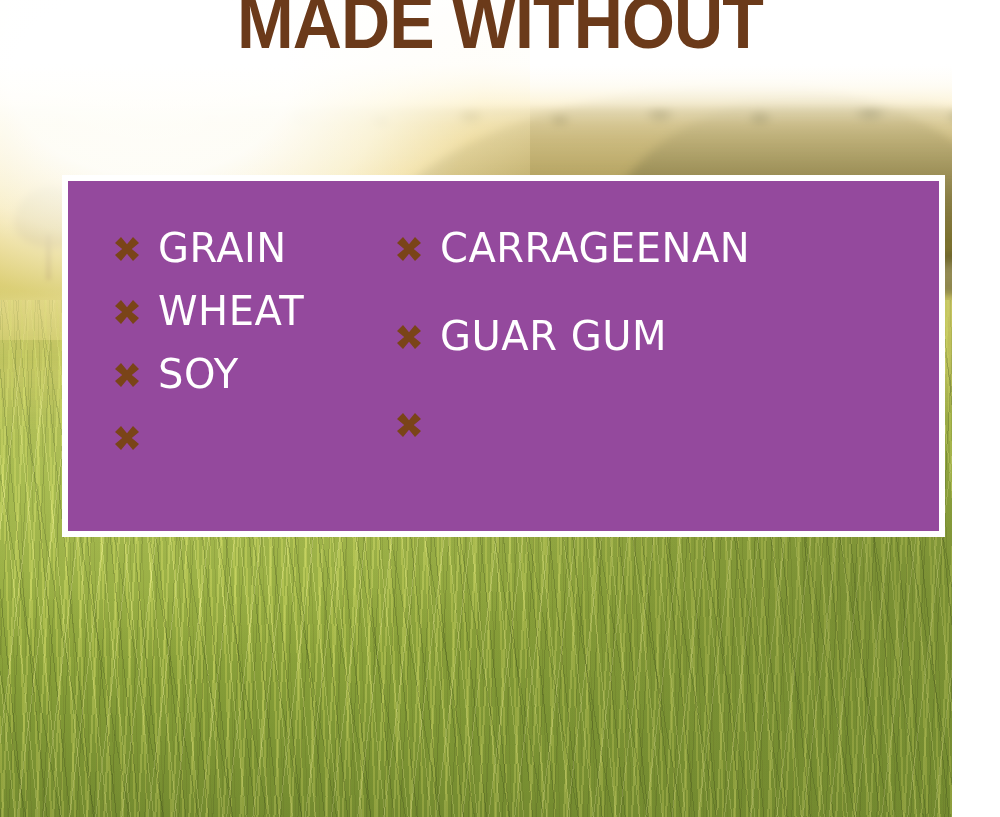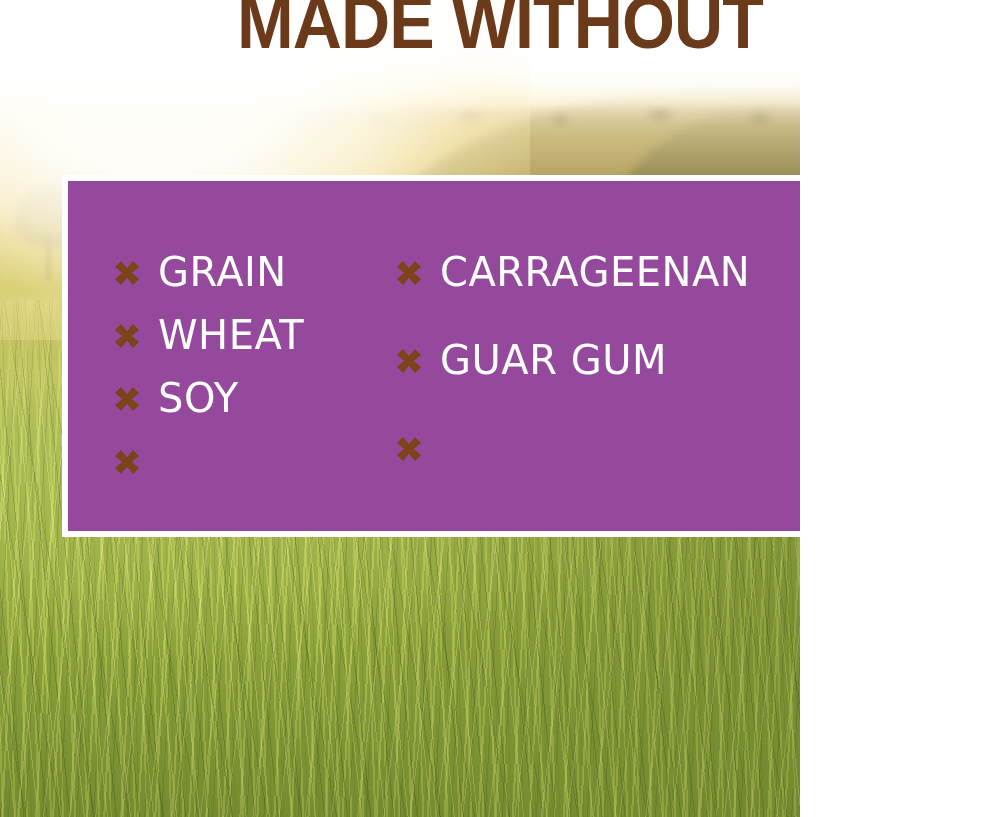--- a/index.html
+++ b/index.html
@@ -2,21 +2,21 @@
 <html><head>
 <meta charset="utf-8">
 <title>Made Without</title>
 <style>
   html,body{margin:0;padding:0;}
   body{
     width:1000px;height:817px;overflow:hidden;
     font-family:"Liberation Sans","DejaVu Sans",sans-serif;
     background:#ffffff;
   }
-  #stage{position:relative;width:800px;height:817px;overflow:hidden;background:#86efac;}
+  #stage{position:relative;width:952px;height:817px;overflow:hidden;background:#86efac;}
 
   
   .photo{position:absolute;left:0;top:0;width:1000px;height:817px;overflow:hidden;}
 
   
   .bg-base{
     position:absolute;inset:0;
     background:
       linear-gradient(to bottom,
         #ffffff 0px, #ffffff 66px,
@@ -189,21 +189,21 @@
   
   .panel{
     position:absolute;left:62px;top:175px;width:883px;height:362px;
     background:#94499d;
     border:6px solid #ffffff;
     box-sizing:border-box;
     z-index:5;
   }
   .panel-inner{
     position:absolute;inset:0;
-    padding:68px 0 0 44px;
+    padding:44px 0 0 44px;
     box-sizing:border-box;
     display:flex;
     align-items:flex-start;
   }
   .col{display:flex;flex-direction:column;}
   .col-left{width:282px;flex:0 0 282px;}
   .col-right{flex:1 1 auto;gap:26px;}
 
   .item{
     display:flex;

